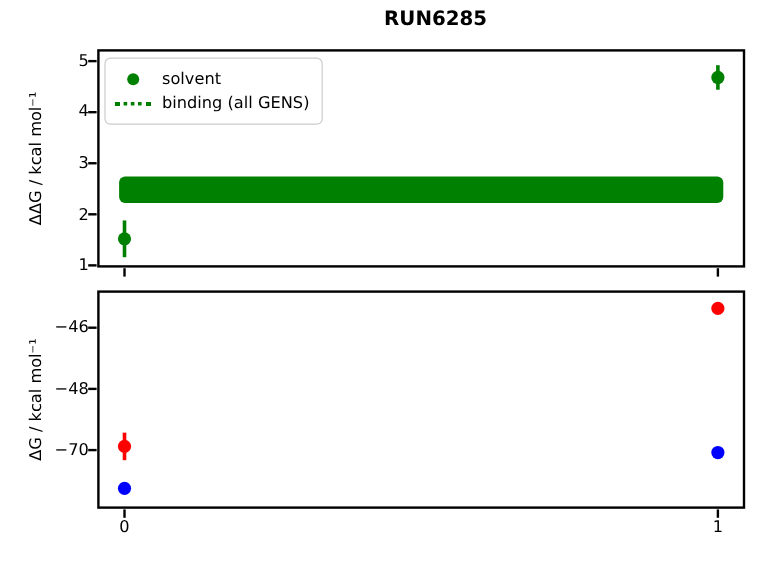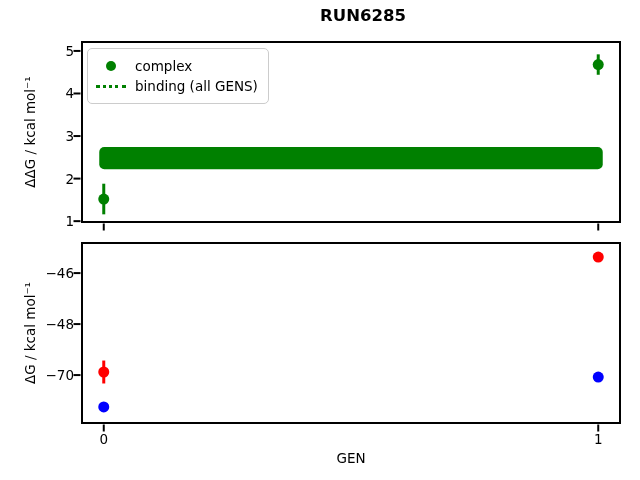--- a/index.html
+++ b/index.html
@@ -71,28 +71,27 @@
       <rect x="82" y="243" width="538" height="180" fill="none" stroke="#000000" stroke-width="2"></rect>
       <line x1="73.5" x2="80.5" y1="273.08498583569406" y2="273.08498583569406" stroke="#000000" stroke-width="2"></line>
       <line x1="73.5" x2="80.5" y1="324.0764872521246" y2="324.0764872521246" stroke="#000000" stroke-width="2"></line>
       <line x1="73.5" x2="80.5" y1="375.0679886685552" y2="375.0679886685552" stroke="#000000" stroke-width="2"></line>
       <line x1="103.75735294117646" x2="103.75735294117646" y1="424.5" y2="431.5" stroke="#000000" stroke-width="2"></line>
       <line x1="598.2426470588235" x2="598.2426470588235" y1="424.5" y2="431.5" stroke="#000000" stroke-width="2"></line>
     </svg>
 
   <div class="ylabel" style="left:30px;top:132px;">ΔΔG / kcal mol⁻¹</div>
   <div class="ylabel" style="left:30px;top:333px;">ΔG / kcal mol⁻¹</div>
-  <div class="xlabel">GEN</div>
 
   <div class="legend" style="left:87px;top:48px;">
     <div class="legend-row">
       <span class="legend-handle">
         <span class="legend-dot" style="background-color: rgb(0, 128, 0);"></span>
       </span>
-      <span class="legend-label">complex</span>
+      <span class="legend-label">solvent</span>
     </div>
     <div class="legend-row">
       <span class="legend-handle">
         <span class="dash-handle" style="border-top-color: rgb(0, 128, 0);"></span>
       </span>
       <span class="legend-label">binding (all GENS)</span>
     </div>
   </div>
 
 <div class="tick-label y" style="top: 41.9362px;">5</div>

